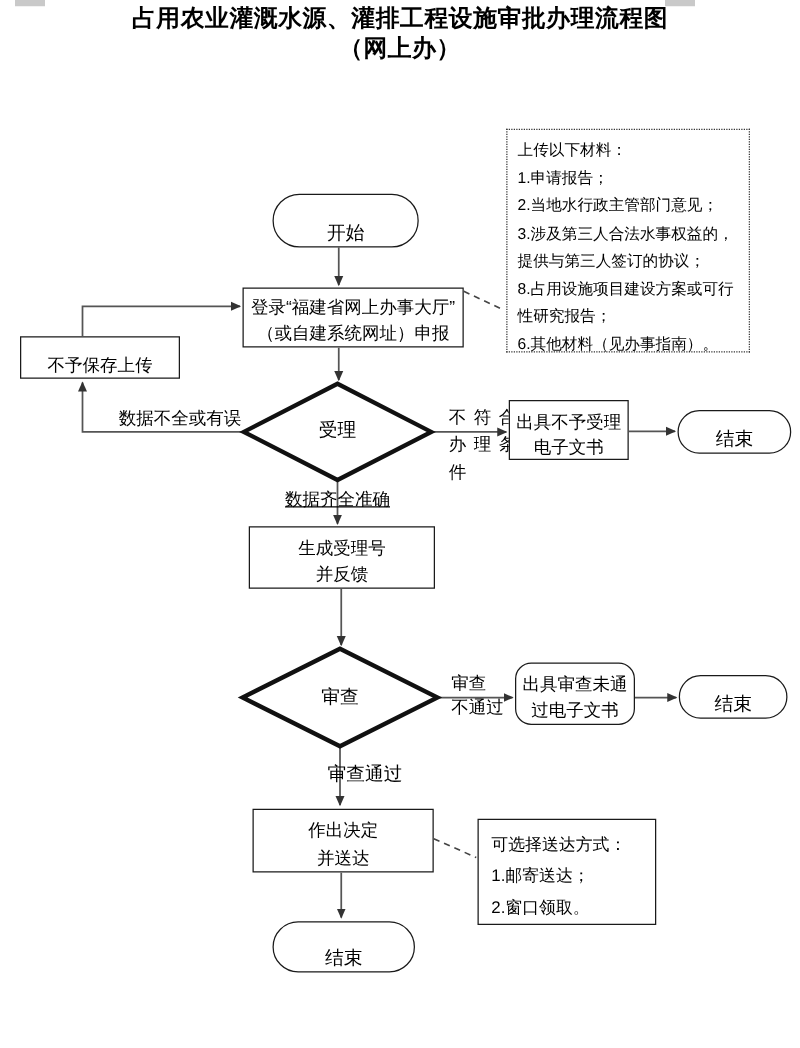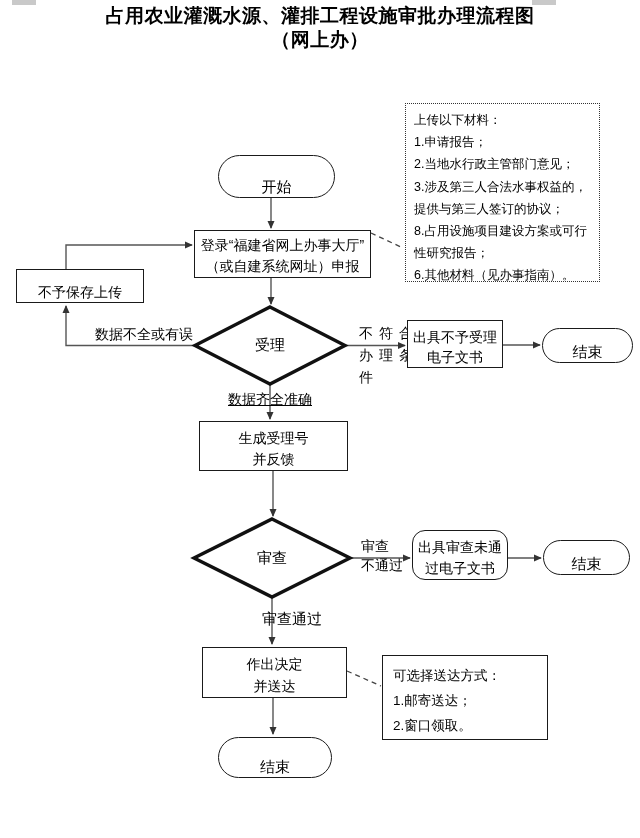--- a/index.html
+++ b/index.html
@@ -155,21 +155,21 @@
     <span>结束</span>
   </div>
 
   <div class="lbl" style="left:246px; top:610px; font-size:15px;margin-left:16px;">审查通过</div>
 
   <div class="node" style="left:202px; top:647px; width:145px; height:51px; line-height:22px;">
     <span>作出决定</span>
     <span>并送达</span>
   </div>
 
-  <div class="note delivery" style="left:382px; top:655px; width:166px; height:85px;">
+  <div class="note delivery" style="left:382px; top:655px; width:143px; height:85px;">
     <div>可选择送达方式：</div>
     <div>1.邮寄送达；</div>
     <div>2.窗口领取。</div>
   </div>
 
   <div class="node oval big" style="left:218px; top:737px; width:114px; height:41px;">
     <span>结束</span>
   </div>
 
 </div>

